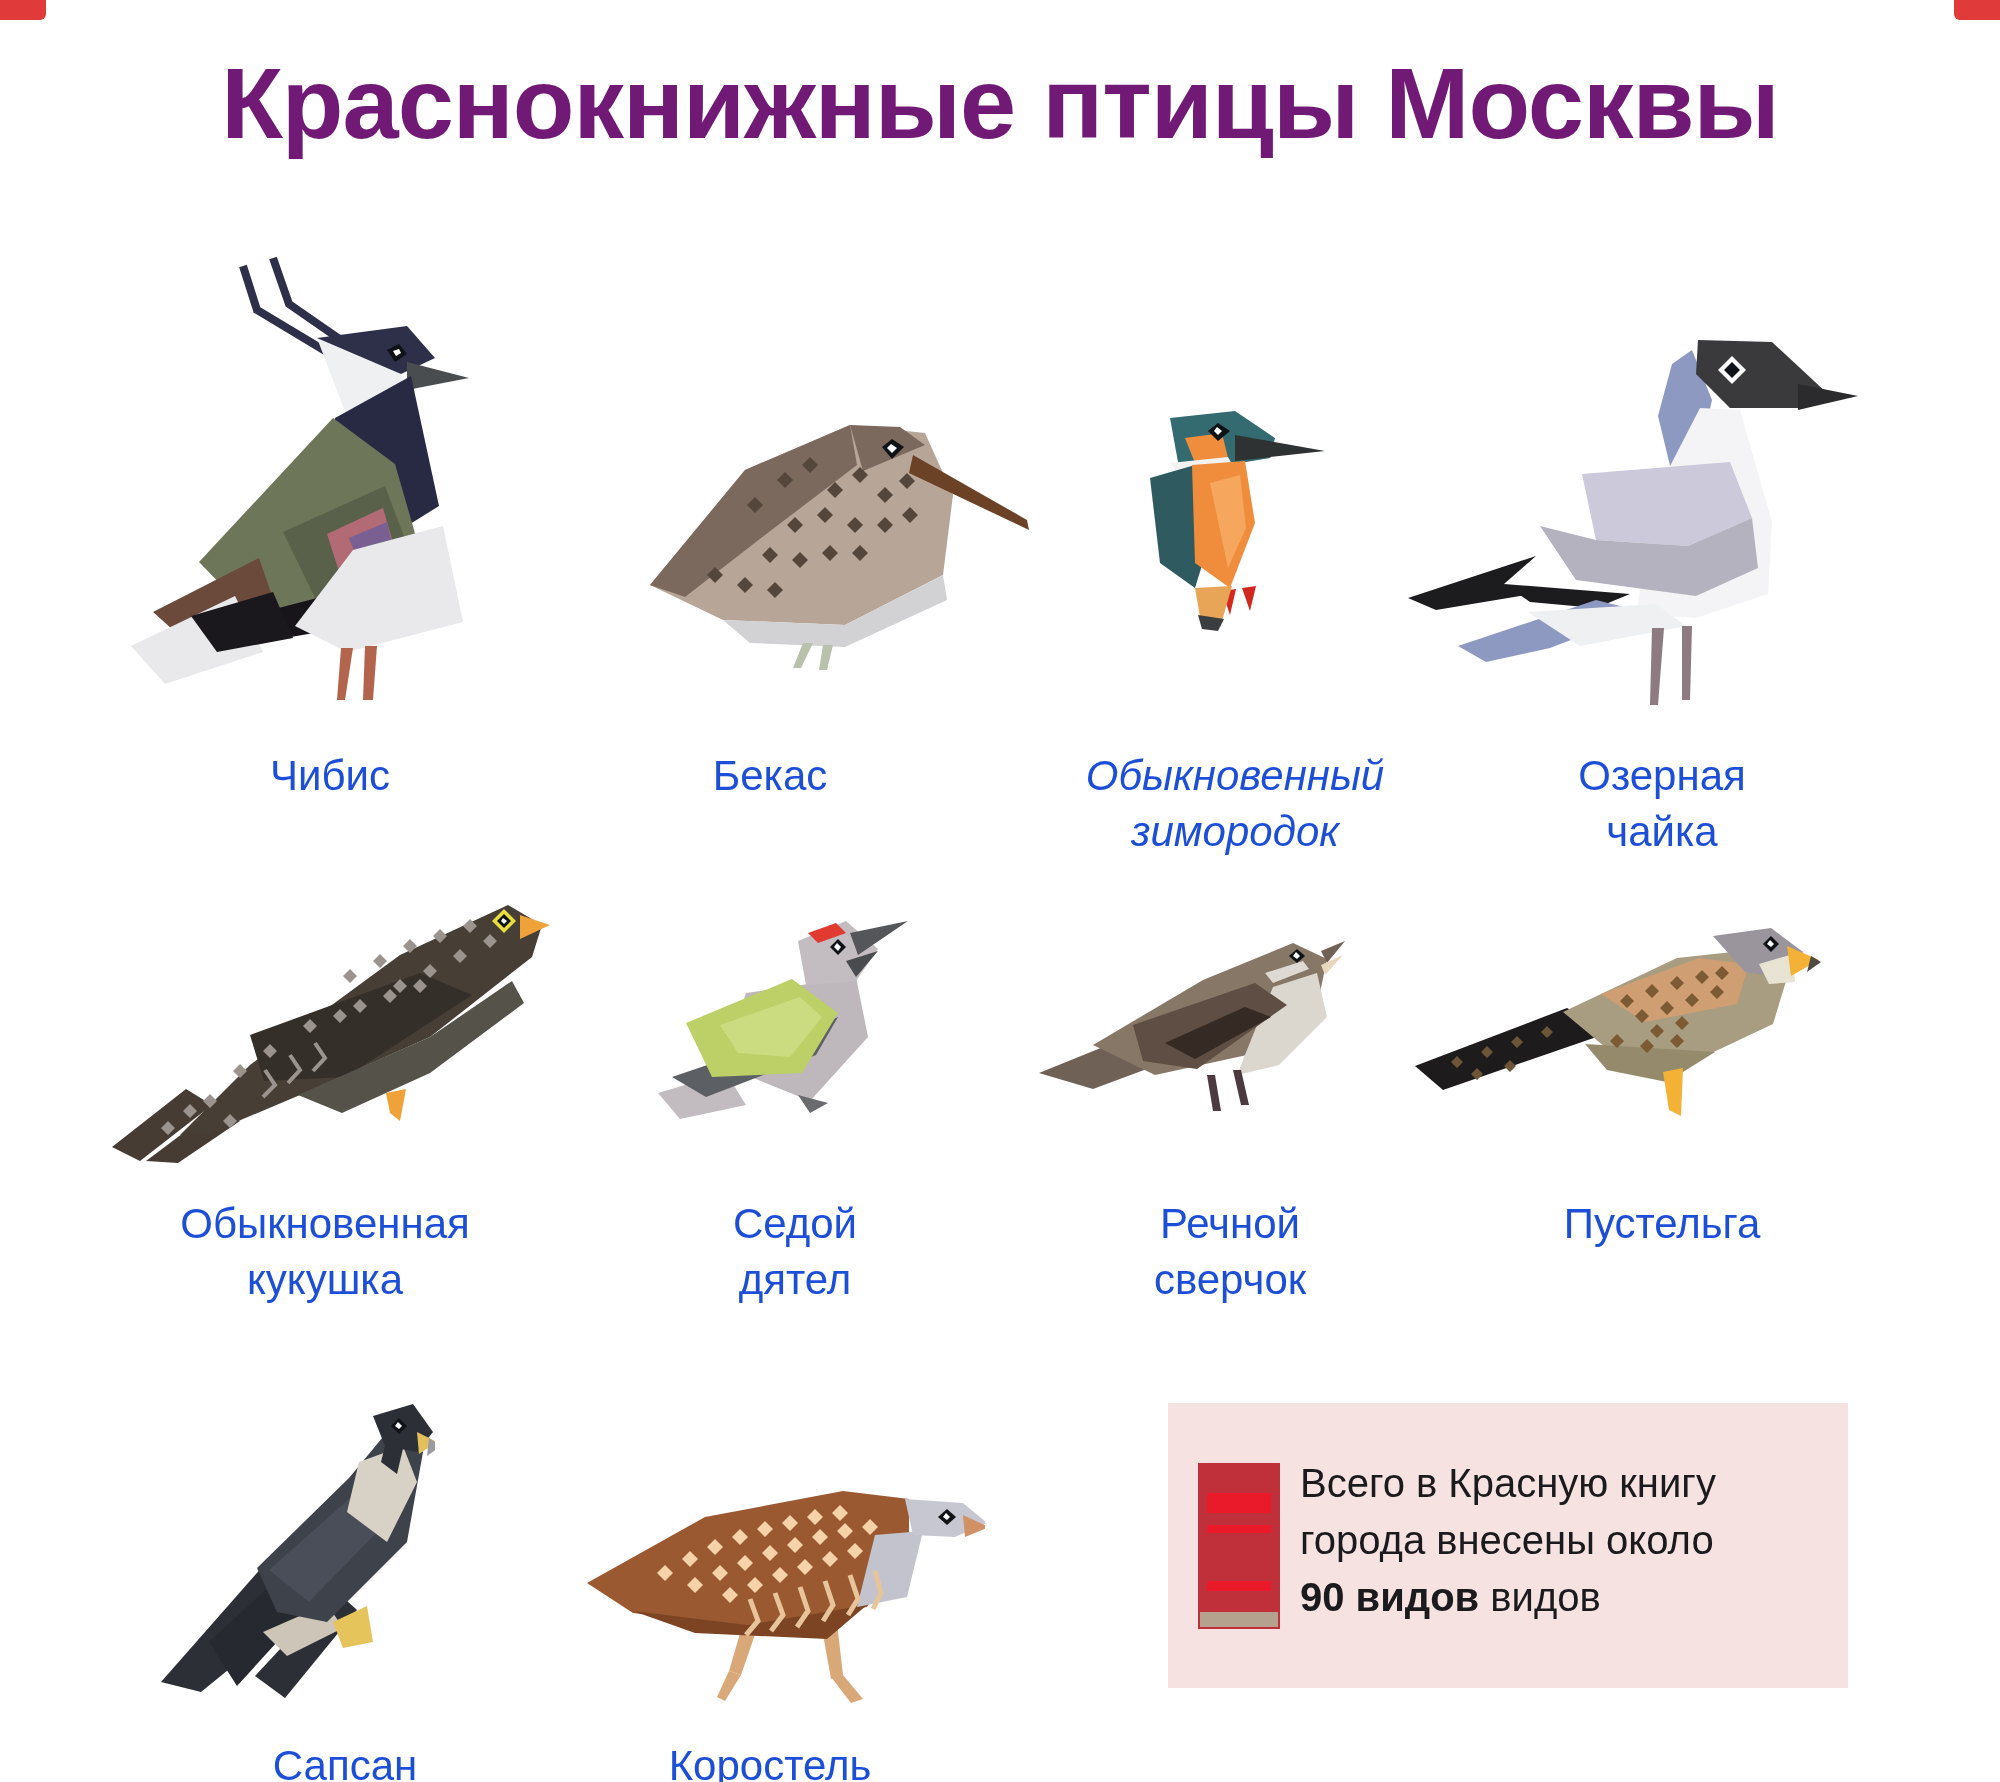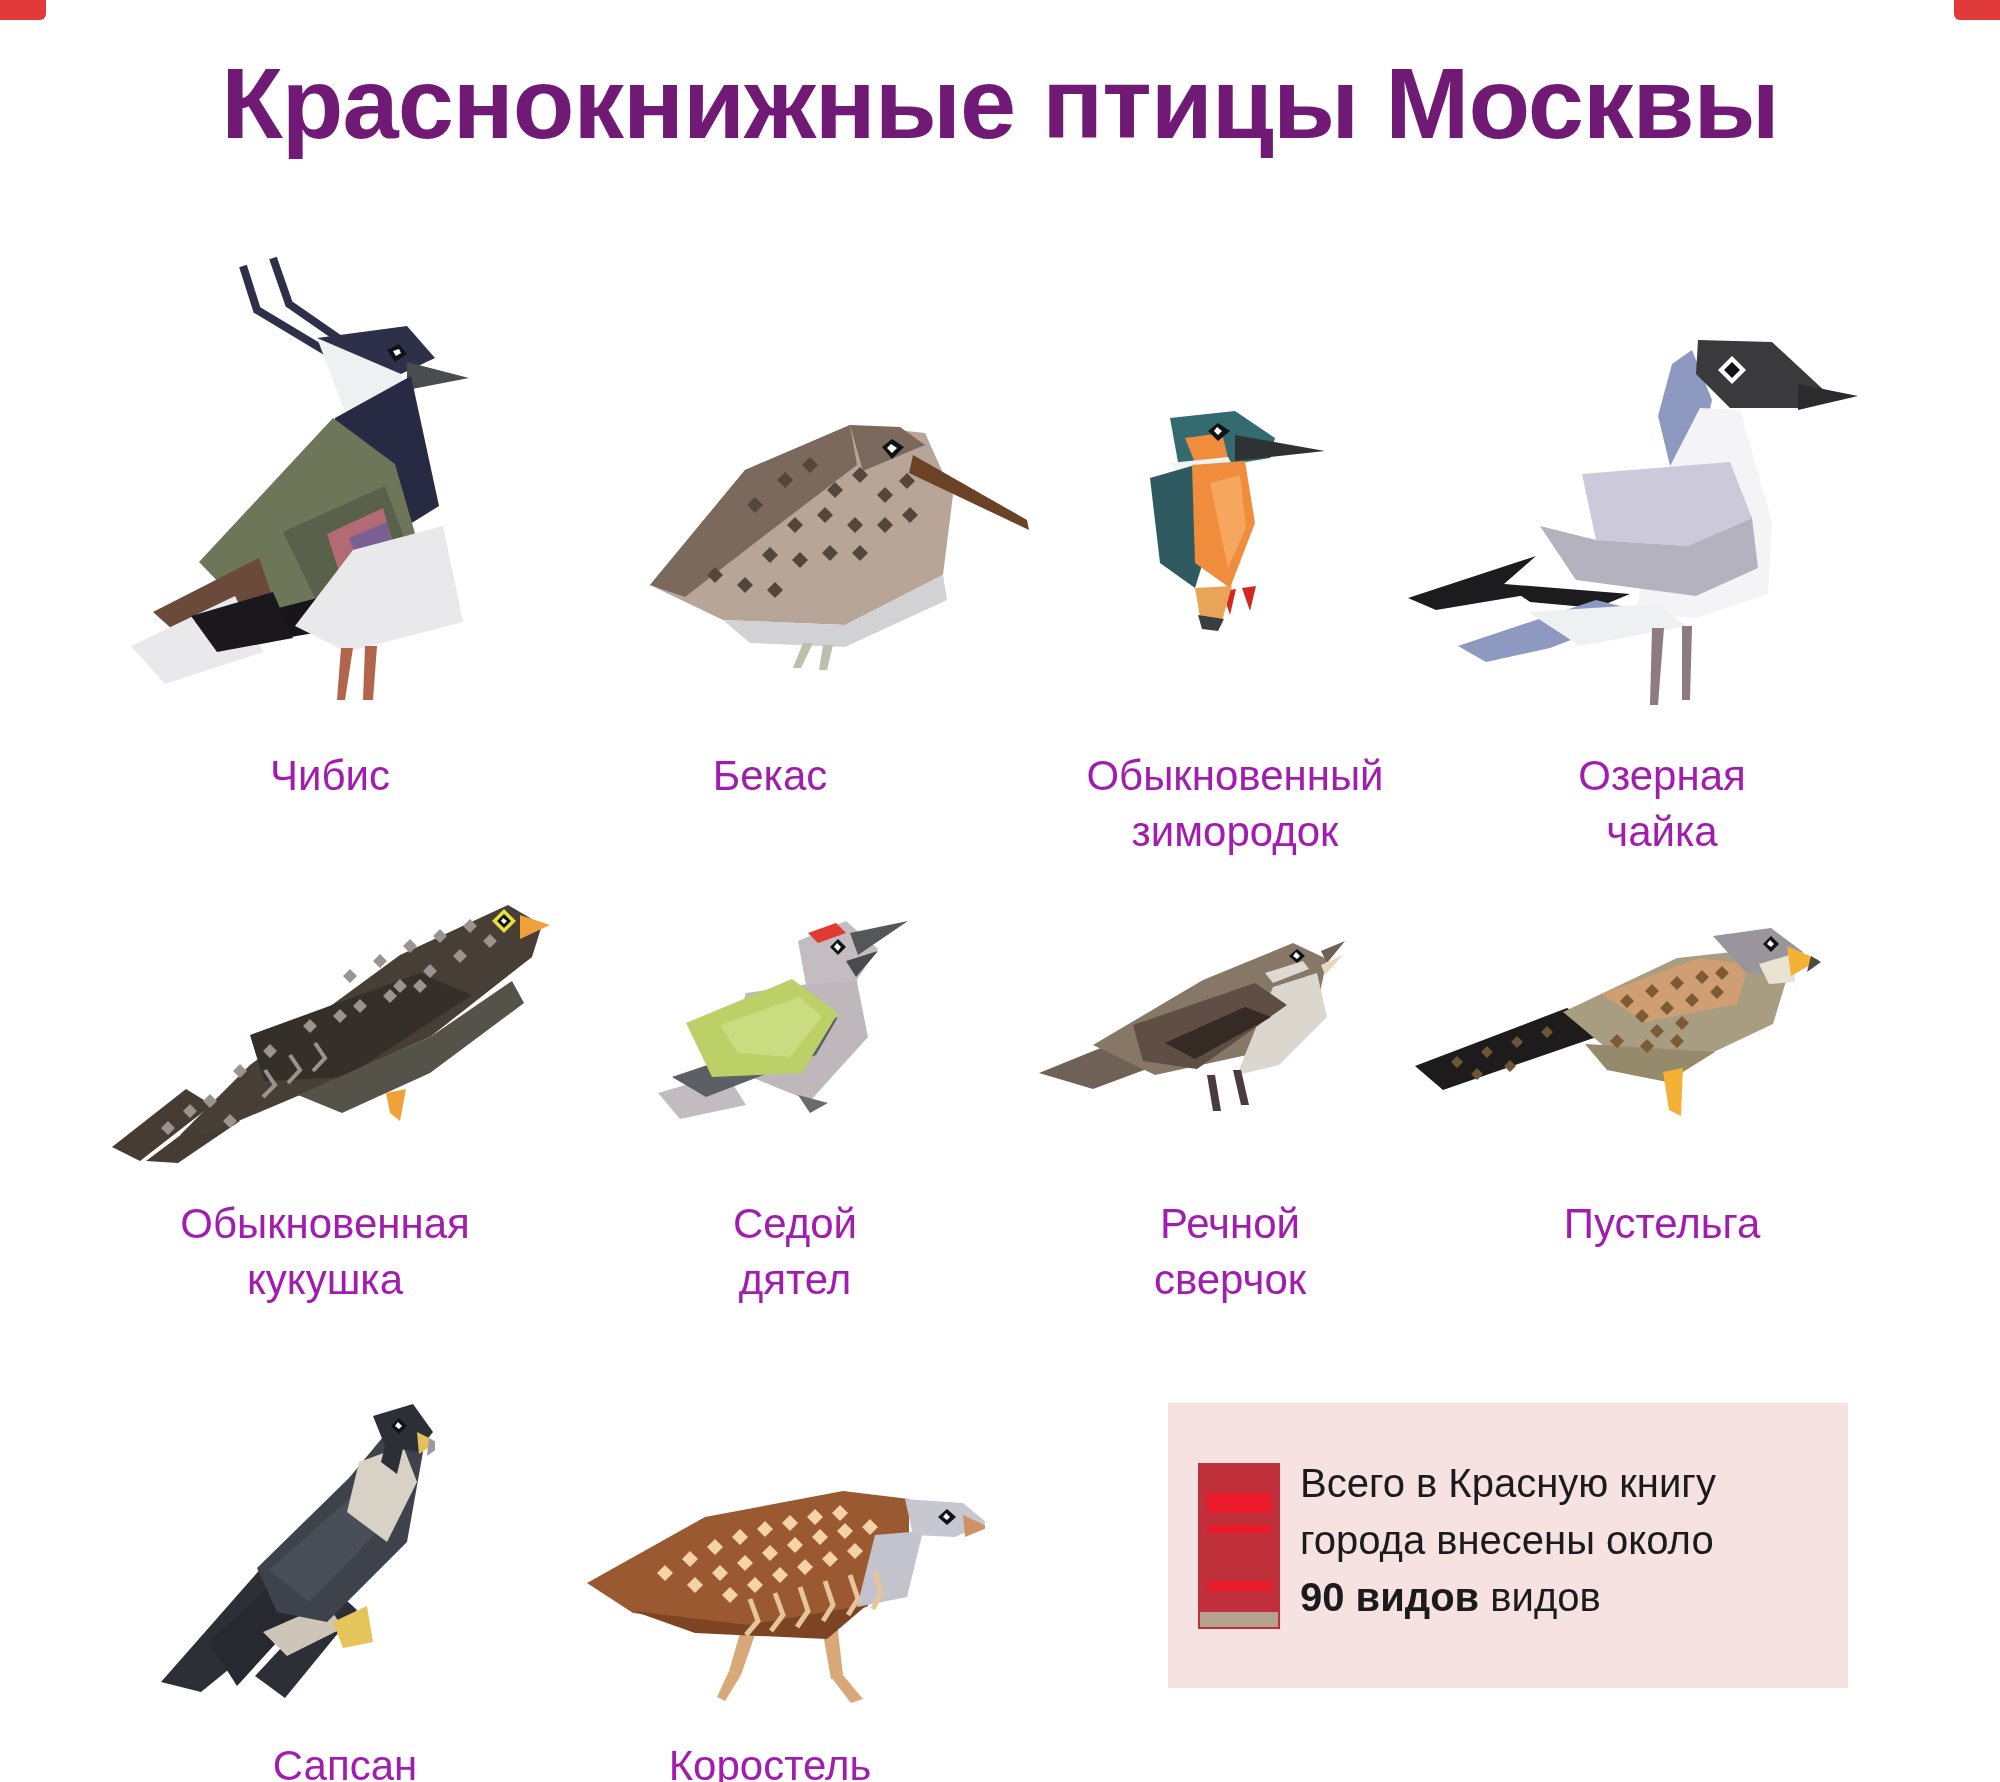--- a/index.html
+++ b/index.html
@@ -11,21 +11,21 @@
   .corner.left{left:0;border-bottom-right-radius:6px;}
   .corner.right{right:0;border-bottom-left-radius:6px;}
   .title{
     position:absolute;top:46px;left:0;width:2000px;text-align:center;
     font-size:101px;font-weight:700;letter-spacing:-1px;color:#701a75;
   }
   .bird{position:absolute;}
   .bird svg{display:block;width:100%;height:100%;}
   .label{
     position:absolute;width:460px;text-align:center;
-    font-size:42px;line-height:56px;color:#a21caf;
+    font-size:42px;line-height:56px;color:#1d4ed8;
   }
   .infobox{
     position:absolute;left:1168px;top:1403px;width:680px;height:285px;
     background:#f6e2e1;
   }
   .book{position:absolute;left:30px;top:60px;width:82px;height:166px;background:#c0303a;}
   .book .stripe{position:absolute;left:9px;width:64px;background:#ea1a2b;}
   .book .s1{top:30px;height:20px;}
   .book .s2{top:62px;height:8px;}
   .book .s3{top:118px;height:10px;}
@@ -126,21 +126,21 @@
       <polygon points="332,50 340,58 332,66 324,58" fill="#0f1216"></polygon>
     </svg>
   </div>
 
   <div class="label" style="left:100px;top:748px;">
     <div>Чибис</div>
   </div>
   <div class="label" style="left:540px;top:748px;">
     <div>Бекас</div>
   </div>
-  <div class="label" style="left:1005px;top:748px;">
+  <div class="label" style="left:1005px;top:748px;font-style:italic;">
     <div>Обыкновенный</div>
     <div>зимородок</div>
   </div>
   <div class="label" style="left:1432px;top:748px;">
     <div>Озерная</div>
     <div>чайка</div>
   </div>
 
   <div class="bird" style="left:100px;top:885px;width:450px;height:280px;">
     <svg viewBox="0 0 450 280">

